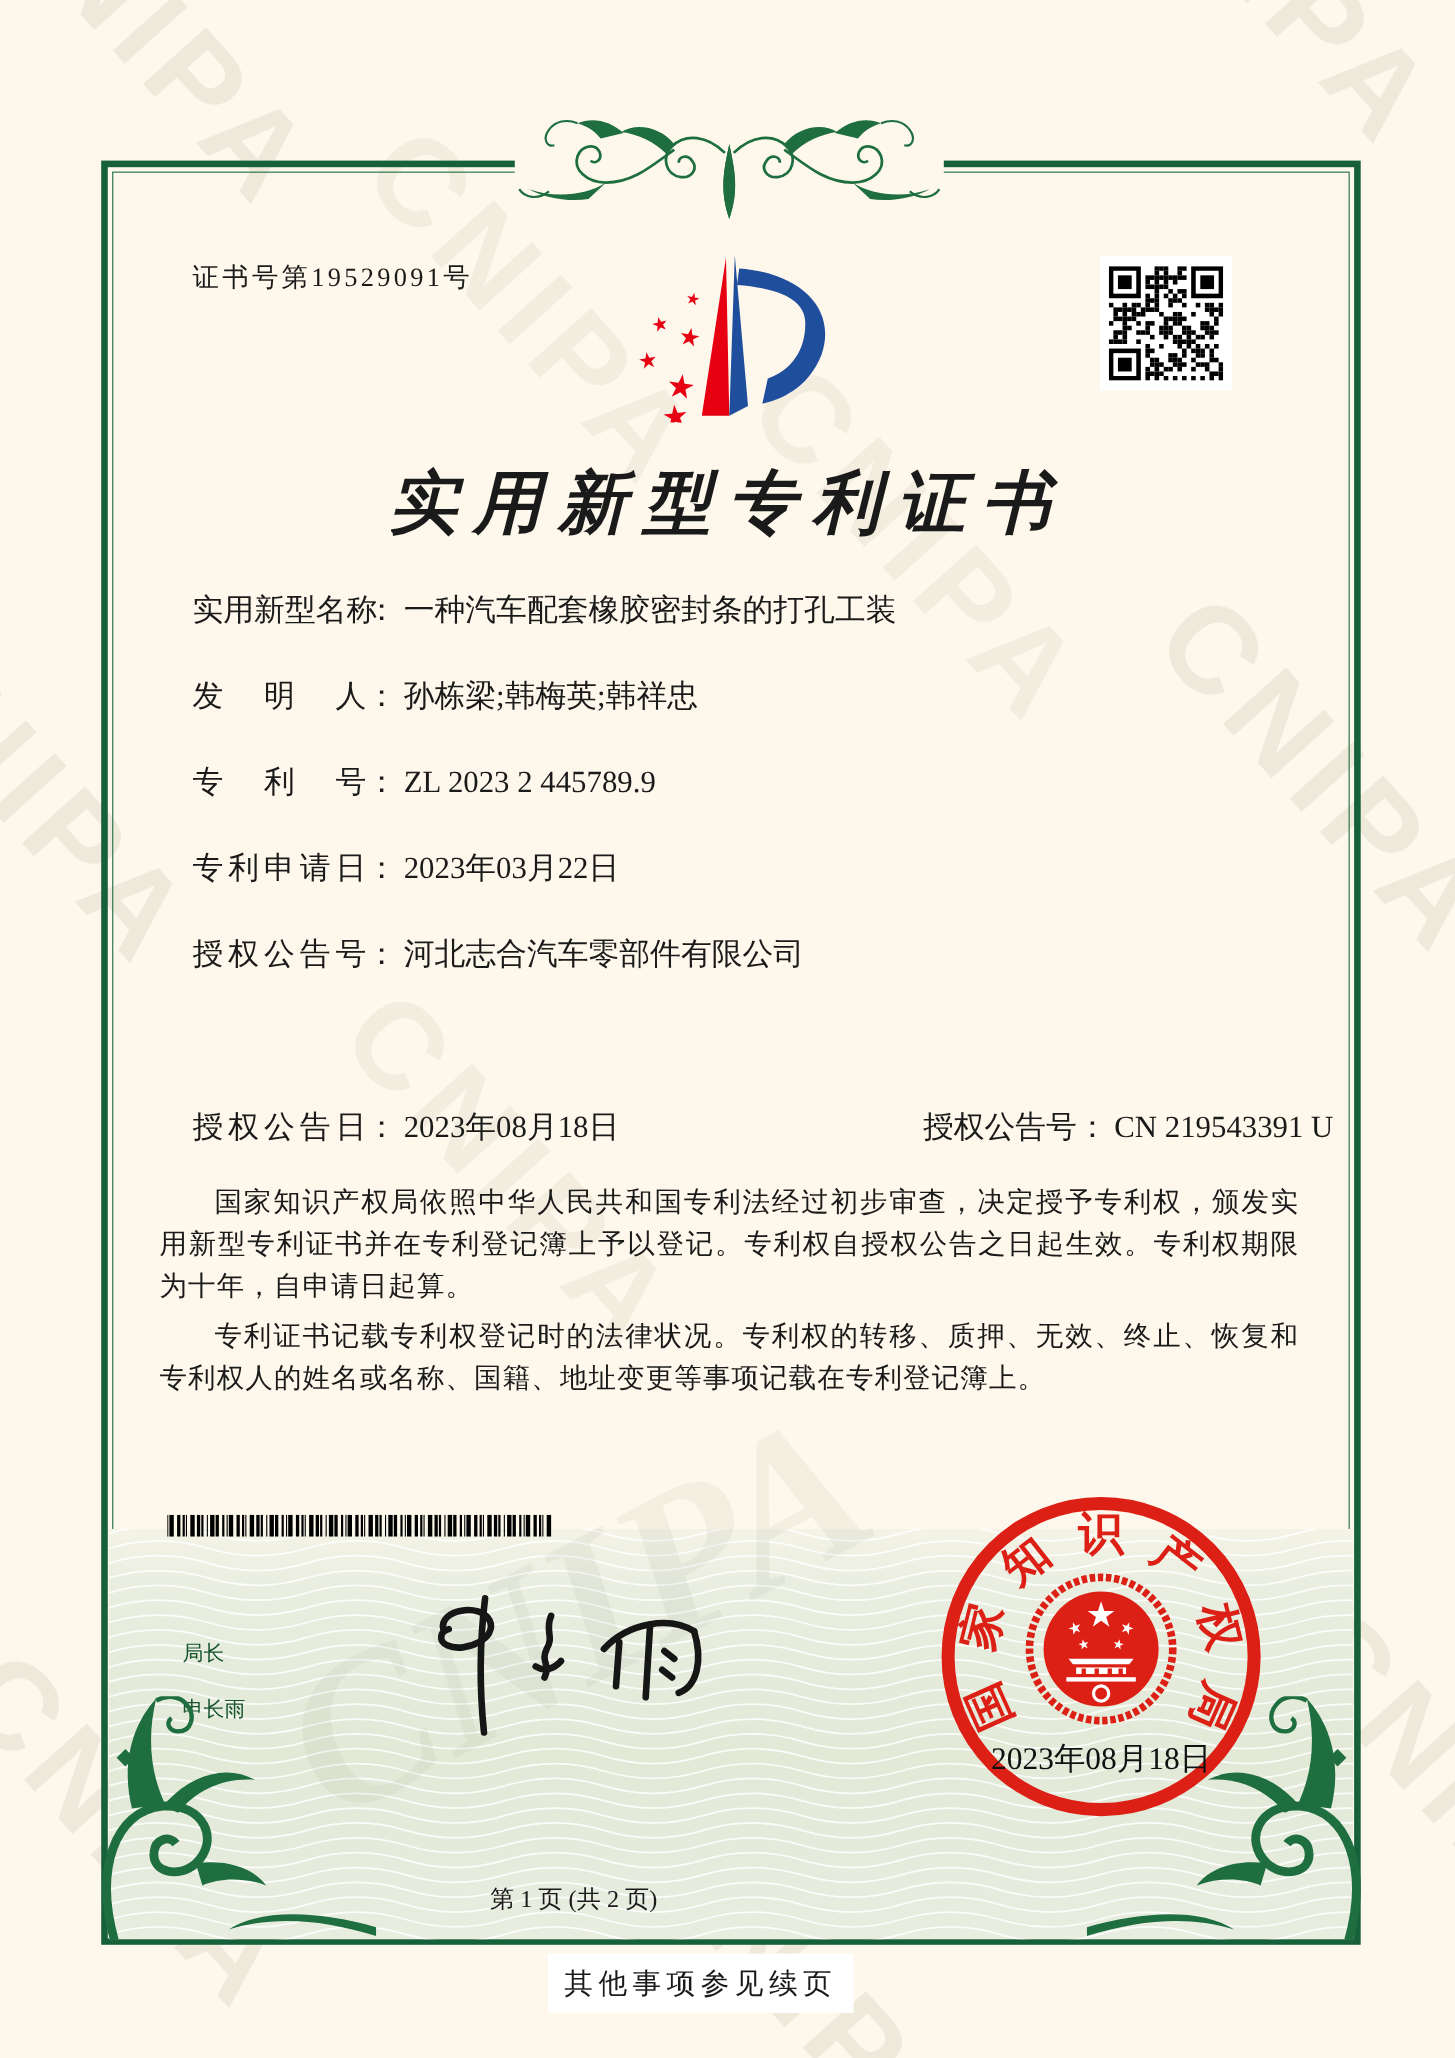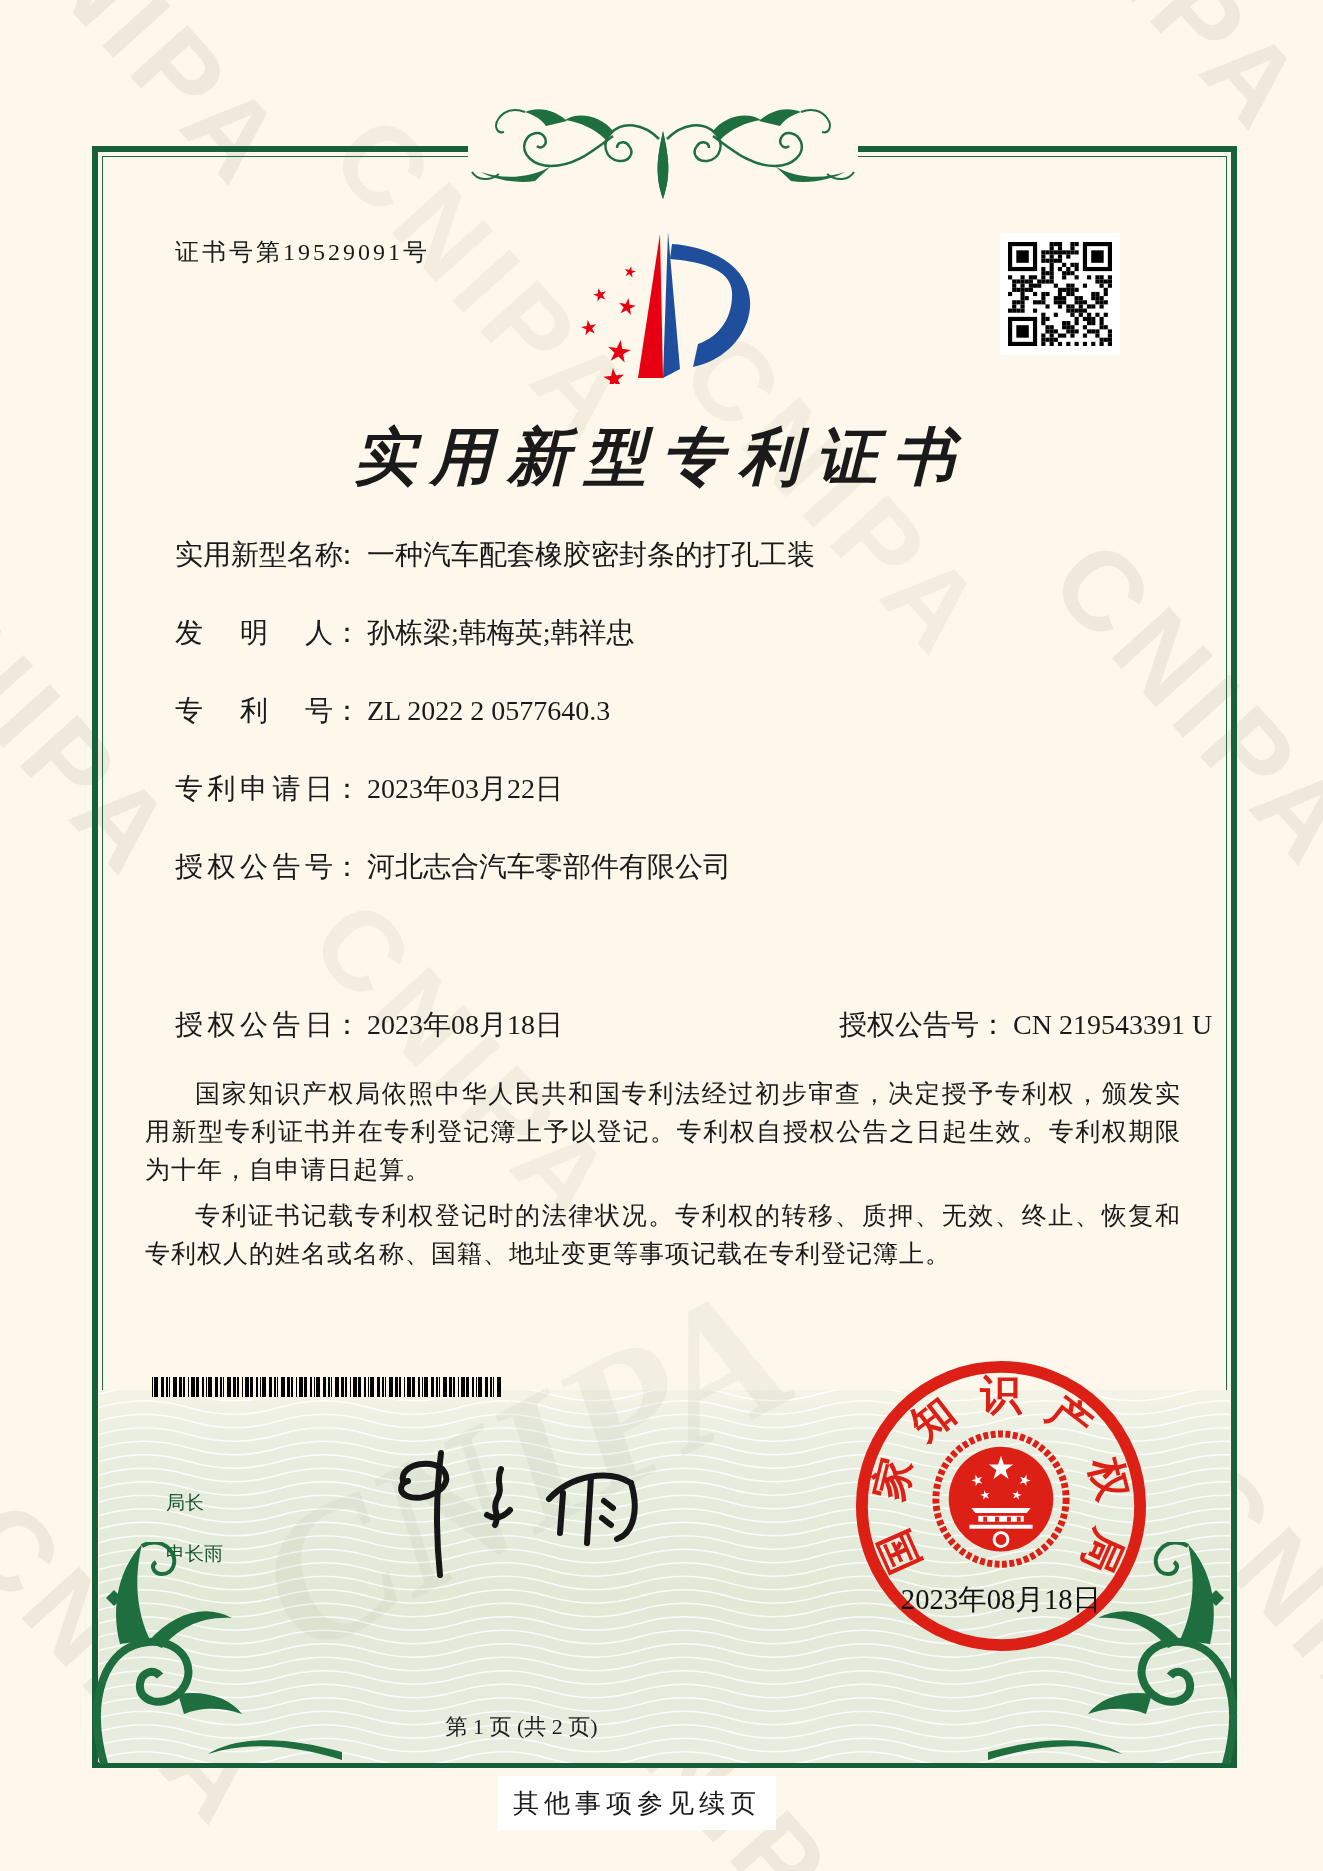--- a/index.html
+++ b/index.html
@@ -389,21 +389,21 @@
 
   <div class="title">实用新型专利证书</div>
 
   <div class="frow" style="top:536px">
     <span class="lbl">实用新型名称</span><span class="colon">：</span><span class="val">一种汽车配套橡胶密封条的打孔工装</span>
   </div>
   <div class="frow" style="top:614px">
     <span class="lbl">发明人</span><span class="colon">：</span><span class="val">孙栋梁;韩梅英;韩祥忠</span>
   </div>
   <div class="frow" style="top:692px">
-    <span class="lbl">专利号</span><span class="colon">：</span><span class="val">ZL 2022 2 0577640.3</span>
+    <span class="lbl">专利号</span><span class="colon">：</span><span class="val">ZL 2023 2 445789.9</span>
   </div>
   <div class="frow" style="top:770px">
     <span class="lbl">专利申请日</span><span class="colon">：</span><span class="val">2023年03月22日</span>
   </div>
   <div class="frow" style="top:848px">
     <span class="lbl">授权公告号</span><span class="colon">：</span><span class="val">河北志合汽车零部件有限公司</span>
   </div>
 
   <div class="frow" style="top:1006px">
     <span class="lbl">授权公告日</span><span class="colon">：</span><span class="val">2023年08月18日</span>

